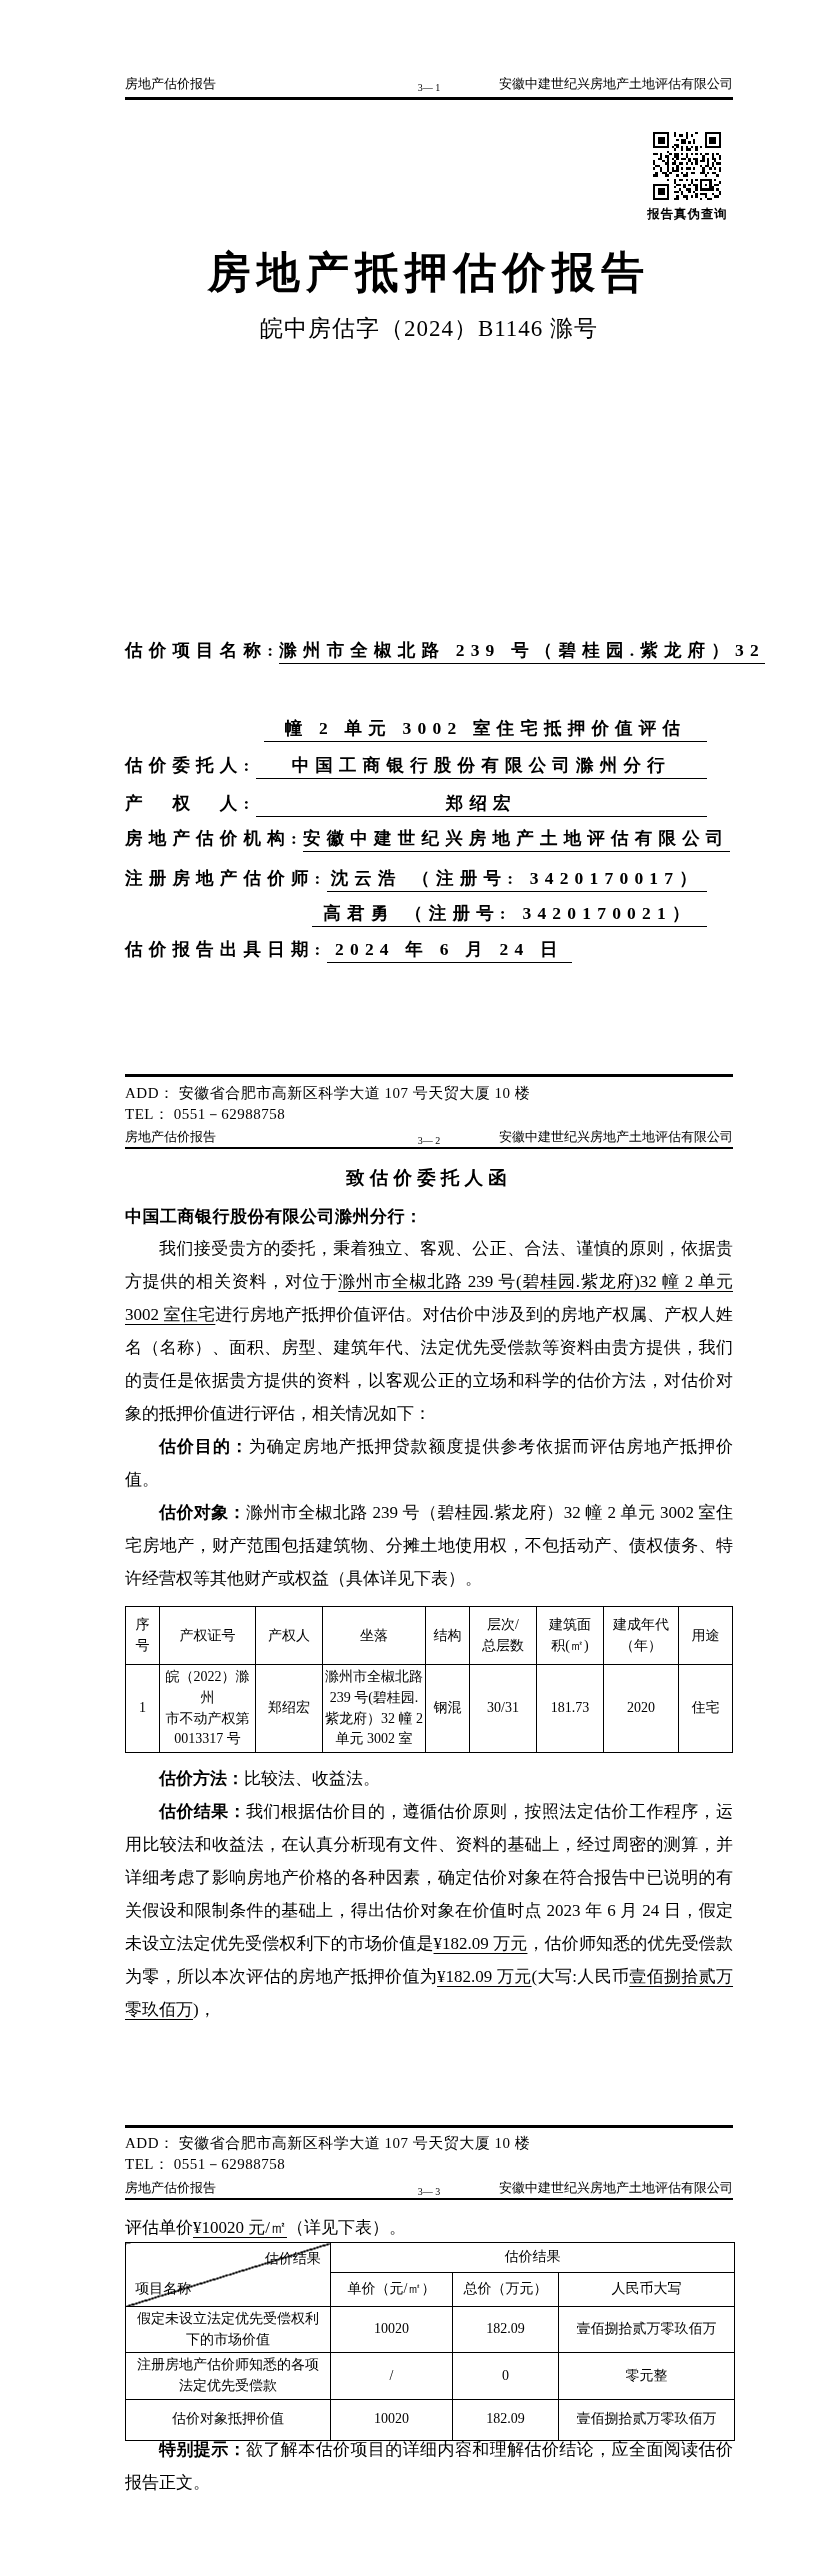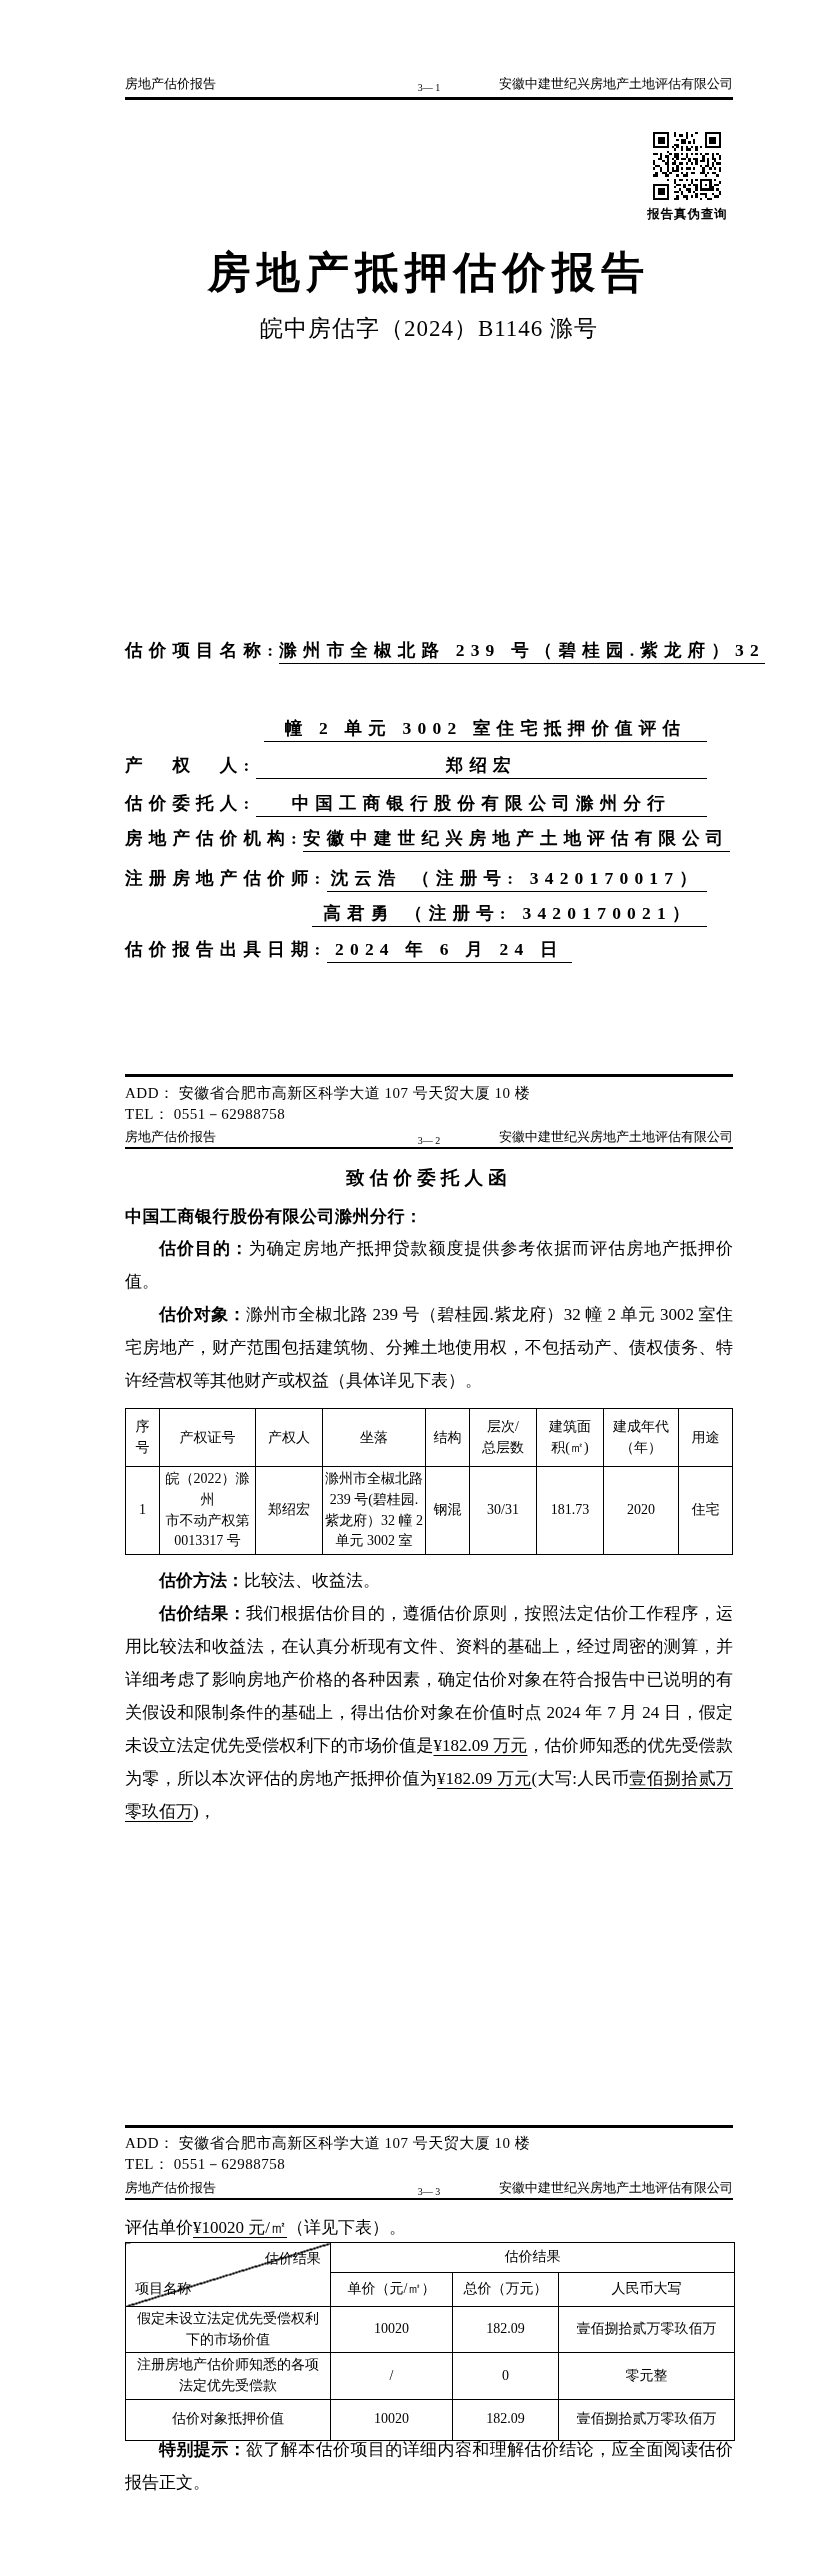--- a/index.html
+++ b/index.html
@@ -229,26 +229,26 @@
 
 <div class="abs content cover" style="top:638px;padding-right:26px">
   <div class="cfrow">
     <span class="cflabel">估价项目名称:</span>
     <span class="cfval">滁州市全椒北路 239 号（碧桂园.紫龙府）32</span>
   </div>
   <div class="cfrow" style="margin-top:52px;padding-left:139px">
     <span class="cfval">幢 2 单元 3002 室住宅抵押价值评估</span>
   </div>
   <div class="cfrow" style="margin-top:11.3px">
+    <span class="cflabel">估价委托人:</span>
+    <span class="cfval">中国工商银行股份有限公司滁州分行</span>
+  </div>
+  <div class="cfrow" style="margin-top:11.3px">
     <span class="cflabel">产　权　人:</span>
     <span class="cfval">郑绍宏</span>
-  </div>
-  <div class="cfrow" style="margin-top:11.3px">
-    <span class="cflabel">估价委托人:</span>
-    <span class="cfval">中国工商银行股份有限公司滁州分行</span>
   </div>
   <div class="cfrow" style="margin-top:9px">
     <span class="cflabel">房地产估价机构:</span>
     <span class="cfval">安徽中建世纪兴房地产土地评估有限公司</span>
   </div>
   <div class="cfrow" style="margin-top:14.4px">
     <span class="cflabel">注册房地产估价师:</span>
     <span class="cfval">沈云浩 （注册号: 3420170017）</span>
   </div>
   <div class="cfrow" style="margin-top:9px;padding-left:187px">
@@ -270,20 +270,21 @@
   <span>房地产估价报告</span>
   <span class="hc">3— 2</span>
   <span class="hr">安徽中建世纪兴房地产土地评估有限公司</span>
 </div>
 <div class="abs content rule" style="top:1147px;height:1.5px"></div>
 
 <div class="abs content ltitle" style="top:1165px">致估价委托人函</div>
 <div class="abs content salut" style="top:1205px">中国工商银行股份有限公司滁州分行：</div>
 
 <div class="abs content body" style="top:1232px">
+  <p><span>我们接受贵方的委托，秉着独立、客观、公正、合法、谨慎的原则，依据贵方提供的相关资料，对位于</span><span class="u">滁州市全椒北路 239 号(碧桂园.紫龙府)32 幢 2 单元 3002 室住宅</span><span>进行房地产抵押价值评估。对估价中涉及到的房地产权属、产权人姓名（名称）、面积、房型、建筑年代、法定优先受偿款等资料由贵方提供，我们的责任是依据贵方提供的资料，以客观公正的立场和科学的估价方法，对估价对象的抵押价值进行评估，相关情况如下：</span></p>
 
   <p><b>估价目的：</b><span>为确定房地产抵押贷款额度提供参考依据而评估房地产抵押价值。</span></p>
 
   <p><b>估价对象：</b><span>滁州市全椒北路 239 号（碧桂园.紫龙府）32 幢 2 单元 3002 室住宅房地产，财产范围包括建筑物、分摊土地使用权，不包括动产、债权债务、特许经营权等其他财产或权益（具体详见下表）。</span></p>
 
   <table class="t1">
     <colgroup>
       <col style="width:34px">
         <col style="width:96px">
         <col style="width:67px">
@@ -328,21 +329,21 @@
         <td>2020</td>
         <td>住宅</td>
       </tr>
     </tbody>
   </table>
 
 
 
   <p><b>估价方法：</b><span>比较法、收益法。</span></p>
 
-  <p><b>估价结果：</b><span>我们根据估价目的，遵循估价原则，按照法定估价工作程序，运用比较法和收益法，在认真分析现有文件、资料的基础上，经过周密的测算，并详细考虑了影响房地产价格的各种因素，确定估价对象在符合报告中已说明的有关假设和限制条件的基础上，得出估价对象在价值时点 2024 年 7 月 24 日，假定未设立法定优先受偿权利下的市场价值是</span><span class="u">¥182.09 万元</span><span>，估价师知悉的优先受偿款为零，所以本次评估的房地产抵押价值为</span><span class="u">¥182.09 万元</span><span>(大写:人民币</span><span class="u">壹佰捌拾贰万零玖佰万</span><span>)，</span></p>
+  <p><b>估价结果：</b><span>我们根据估价目的，遵循估价原则，按照法定估价工作程序，运用比较法和收益法，在认真分析现有文件、资料的基础上，经过周密的测算，并详细考虑了影响房地产价格的各种因素，确定估价对象在符合报告中已说明的有关假设和限制条件的基础上，得出估价对象在价值时点 2023 年 6 月 24 日，假定未设立法定优先受偿权利下的市场价值是</span><span class="u">¥182.09 万元</span><span>，估价师知悉的优先受偿款为零，所以本次评估的房地产抵押价值为</span><span class="u">¥182.09 万元</span><span>(大写:人民币</span><span class="u">壹佰捌拾贰万零玖佰万</span><span>)，</span></p>
 </div>
 
 <div class="abs content rule" style="top:2125px;height:2.6px"></div>
 <div class="abs content pfooter" style="top:2133px">
   <div>ADD： 安徽省合肥市高新区科学大道 107 号天贸大厦 10 楼</div>
   <div>TEL： 0551－62988758</div>
 </div>
 
 <div class="abs content phdr" style="top:2179px">
   <span>房地产估价报告</span>

